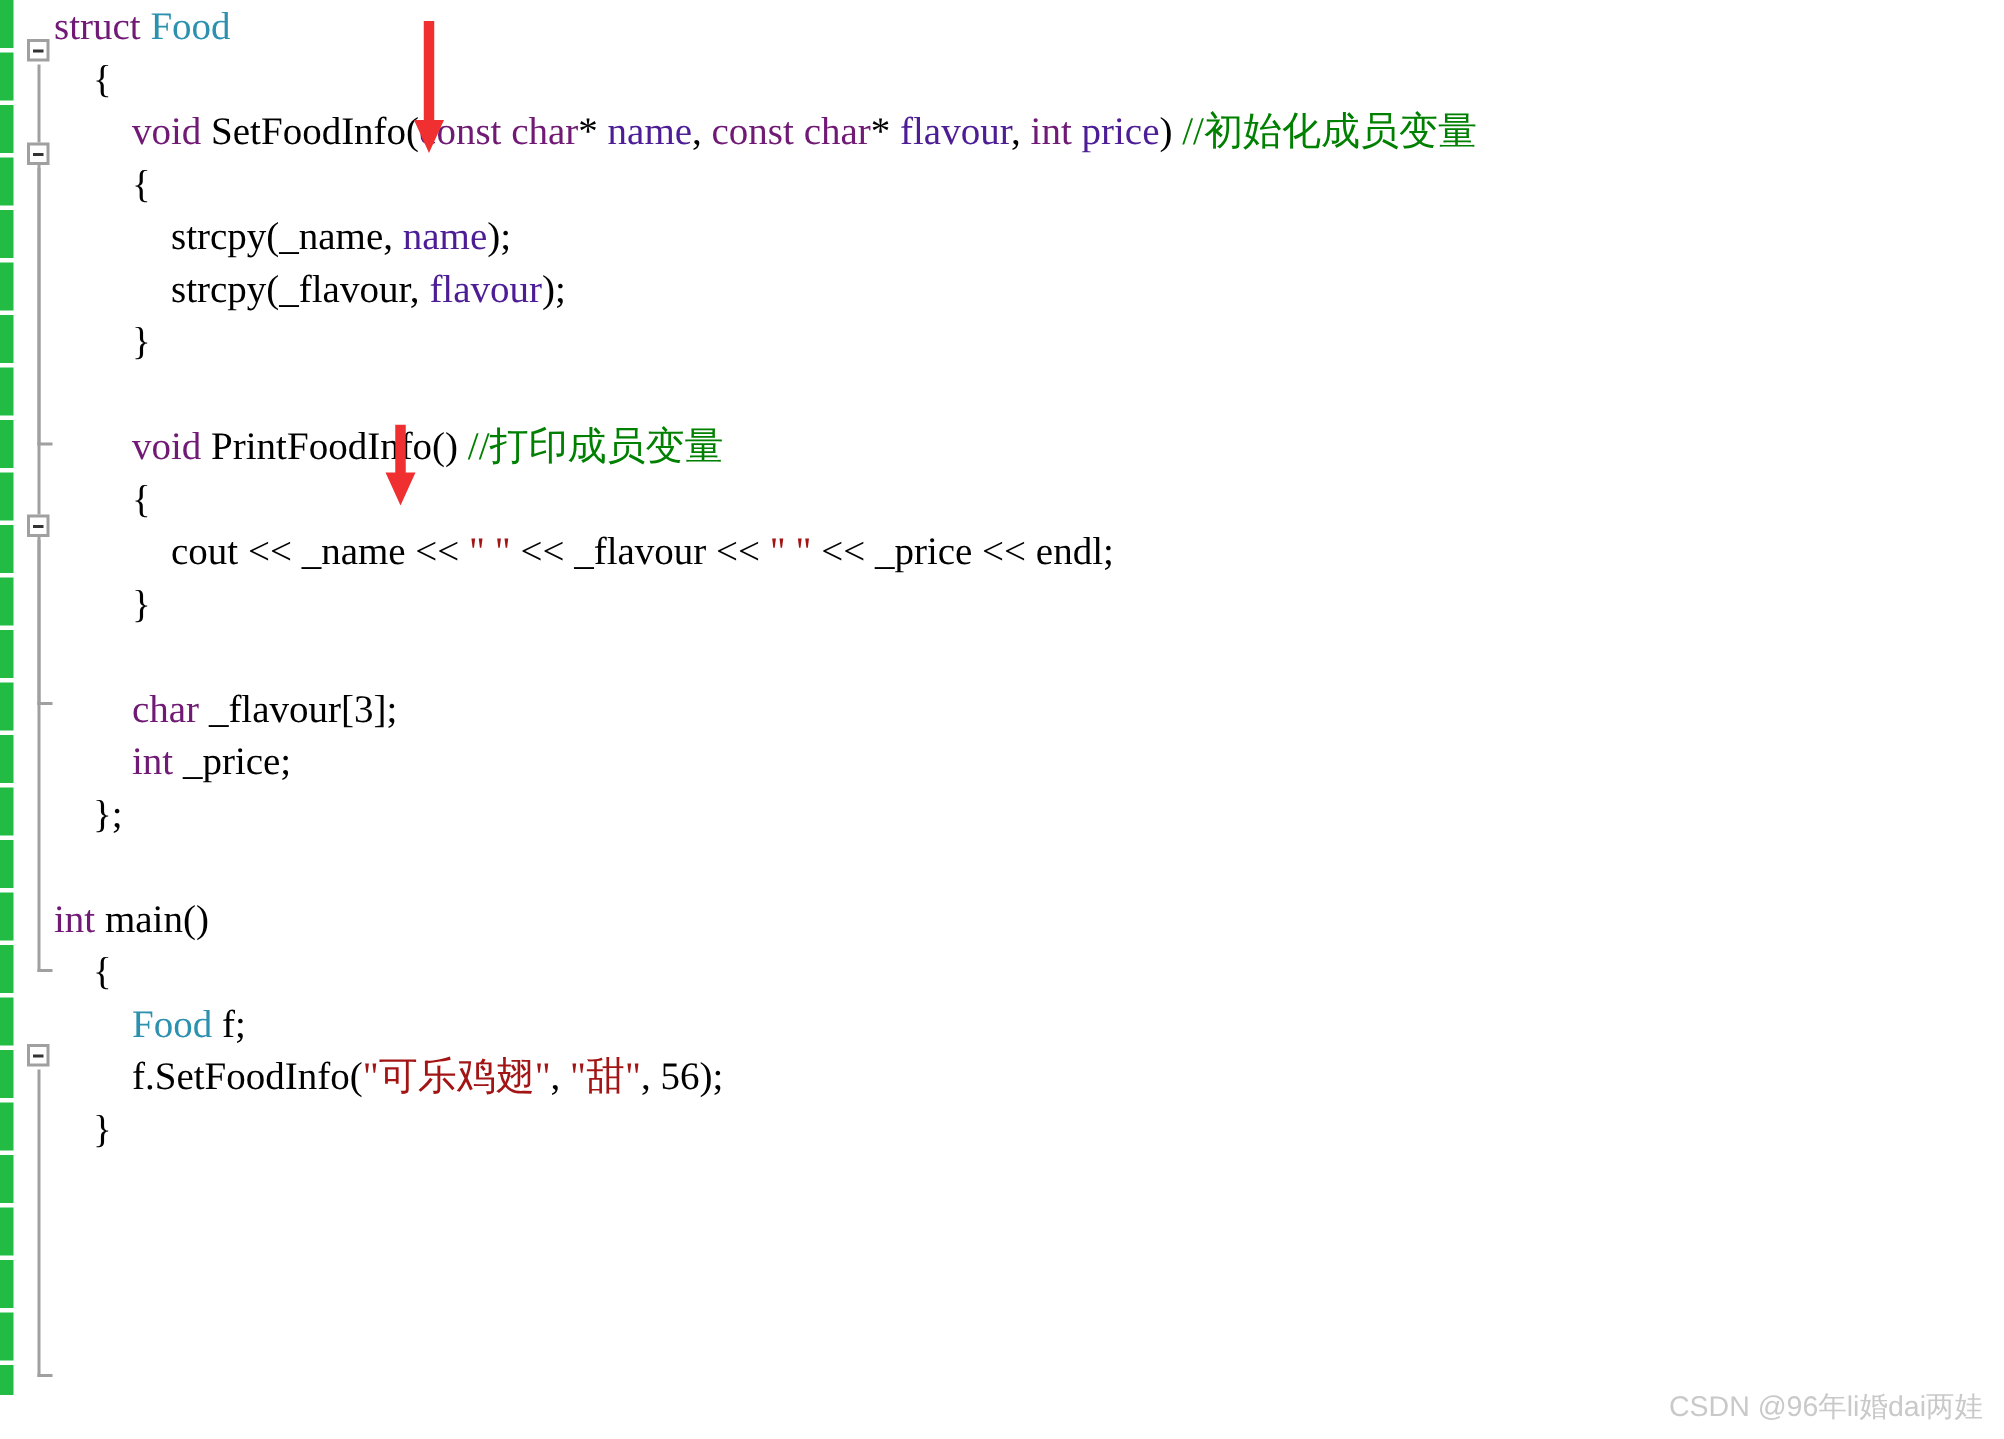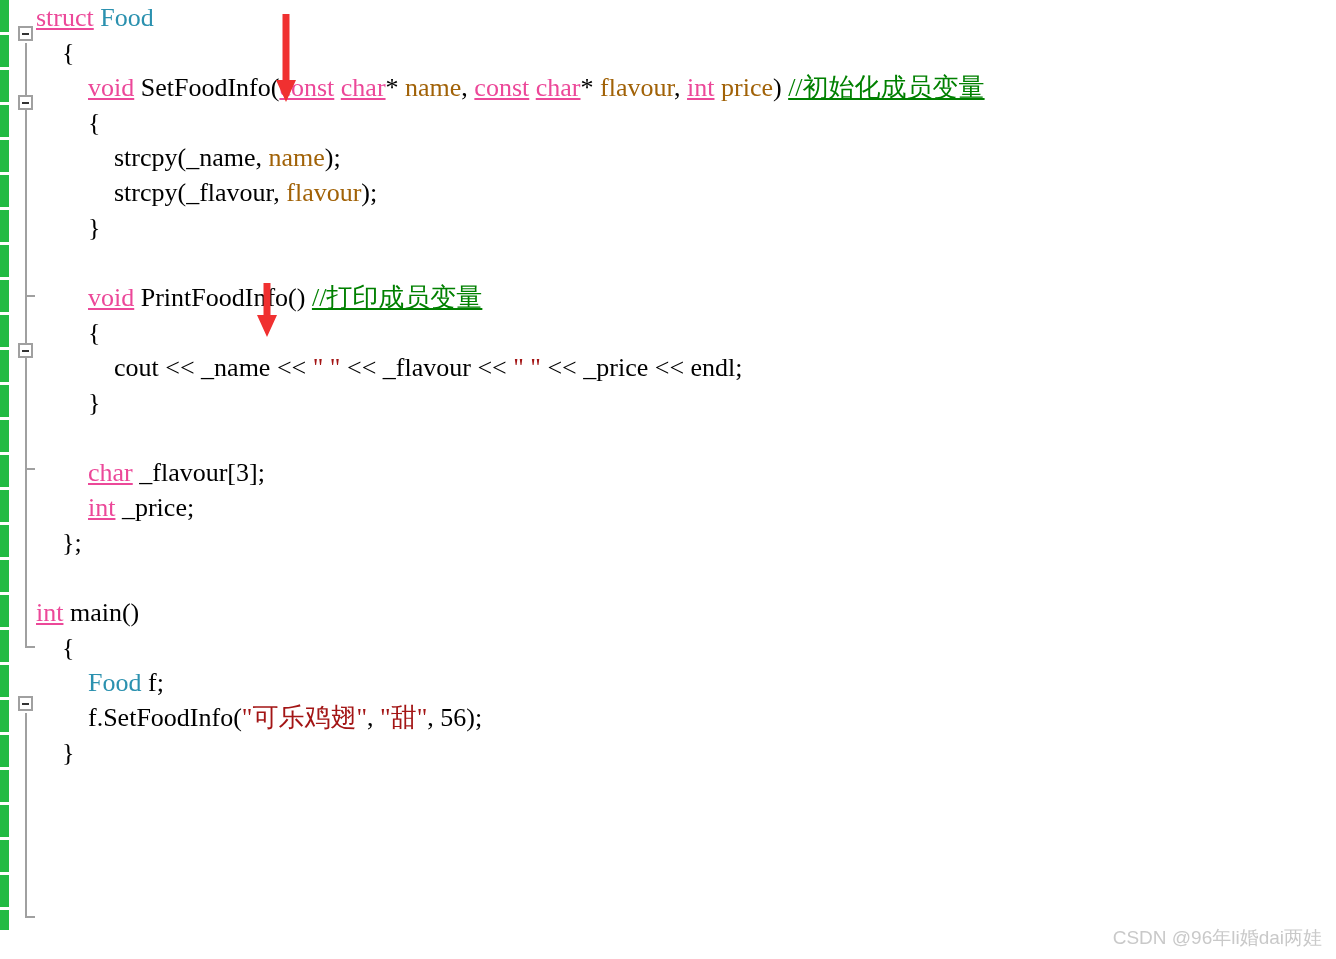--- a/index.html
+++ b/index.html
@@ -82,25 +82,25 @@
     width: 1300px;
   }
   .code-line {
     height: 35px;
     line-height: 35px;
     font-size: 26px;
     white-space: pre;
     color: #000000;
     letter-spacing: 0px;
   }
-  .tok-kw   { color: #ec4899; text-decoration: underline; }
+  .tok-kw   { color: #701a75; }
   .tok-type { color: #2B91AF; }
   .tok-plain{ color: #000000; }
-  .tok-param{ color: #a16207; }
-  .tok-cmt  { color: #008000; text-decoration: underline; }
+  .tok-param{ color: #4c1d95; }
+  .tok-cmt  { color: #008000; }
   .tok-str  { color: #A31515; }
 
   
   .arrow {
     position: absolute;
   }
 
   
   #watermark {
     position: absolute;

